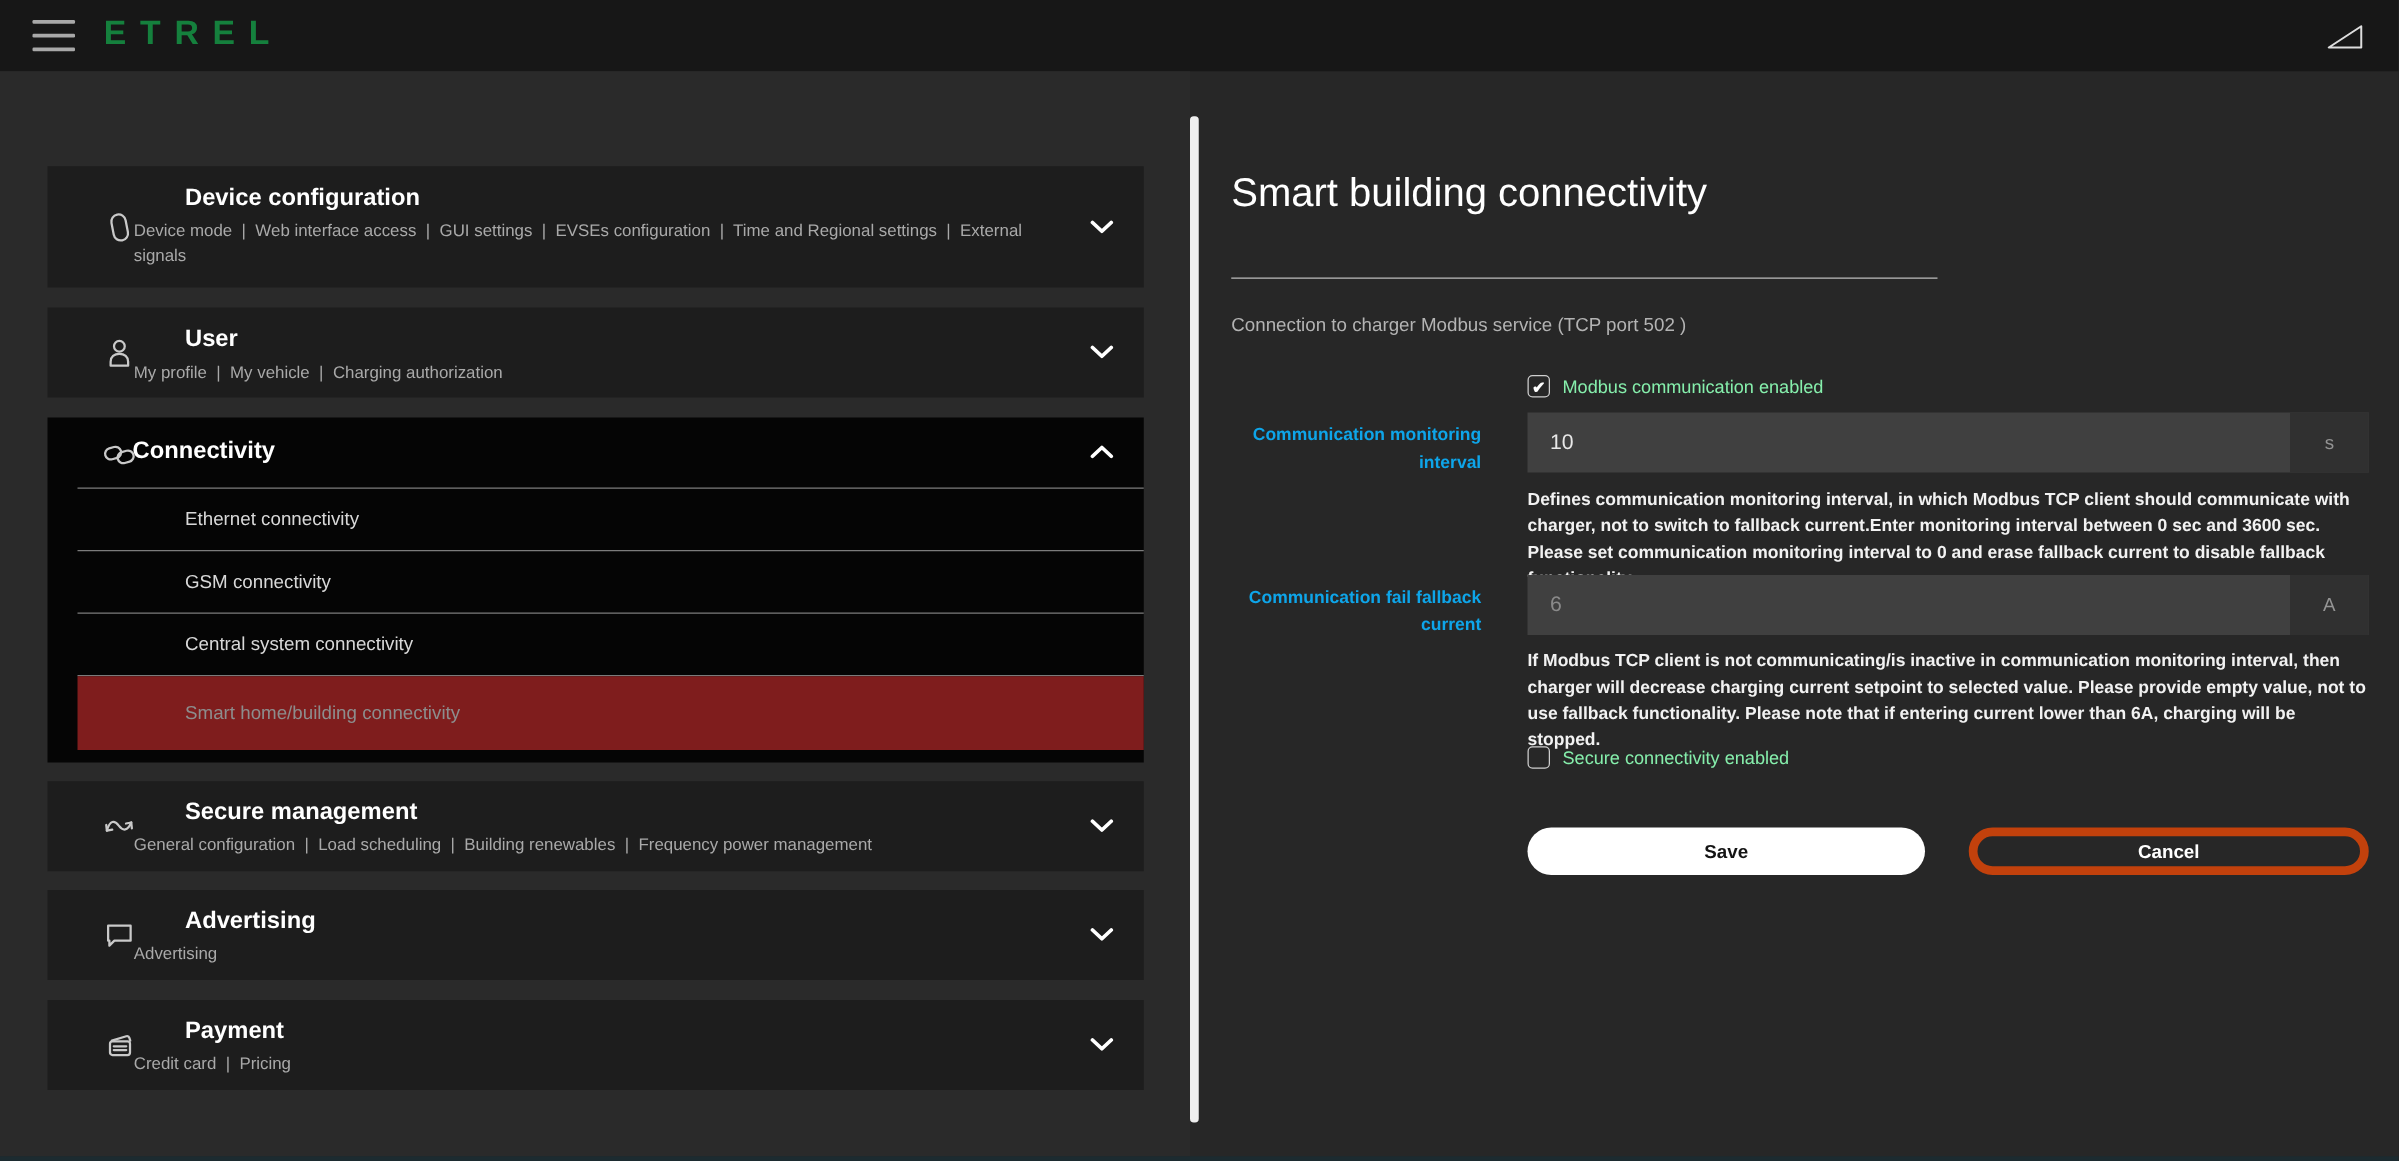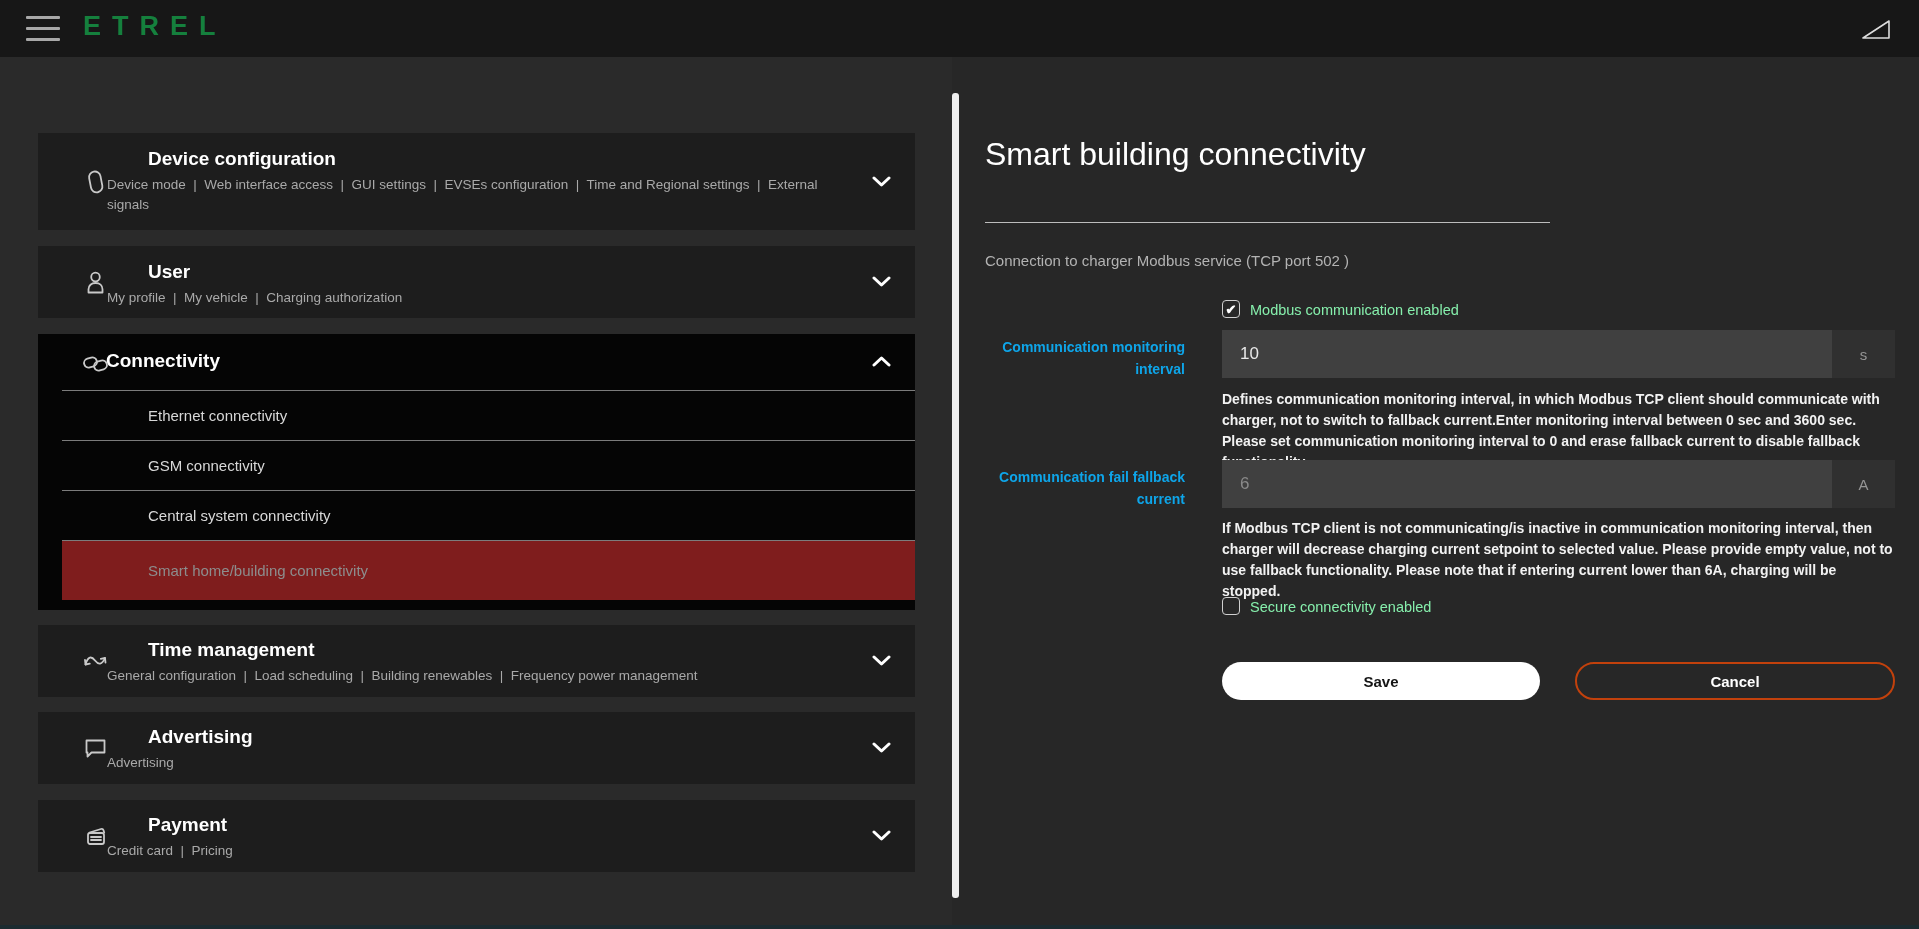--- a/index.html
+++ b/index.html
@@ -70,21 +70,21 @@
             display:flex;align-items:center;justify-content:center;font-size:15px;color:#949494;}
   .input1{top:330px;} .input2{top:460px;}
 
   .help-text{position:absolute;left:1222px;width:674px;font-size:14px;font-weight:700;
              color:#f2f2f2;line-height:21px;}
   .help1{top:389px;} .help2{top:518px;}
 
   .btn{position:absolute;top:662px;height:38px;border-radius:19px;font-size:15px;font-weight:700;
        font-family:"Liberation Sans",sans-serif;cursor:pointer;}
   .btn-save{left:1222px;width:318px;background:#fff;color:#141414;border:none;}
-  .btn-cancel{left:1575px;width:320px;background:transparent;color:#fff;border:2px solid #c2410c;}
+  .btn-cancel{left:1575px;width:320px;background:transparent;color:#fff;border:7px solid #c2410c;}
 
   .bottom-strip{position:absolute;left:0;top:925px;width:1919px;height:4px;background:#1c2b30;}
 
   svg.icon{stroke:#c9c9c9;fill:none;stroke-width:1.8;stroke-linecap:round;stroke-linejoin:round;}
   svg.chevron{stroke:#fff;fill:none;stroke-width:3;stroke-linecap:round;stroke-linejoin:round;}
 </style>
 </head>
 <body>
 
 <div class="app">
@@ -147,21 +147,21 @@
     <div class="sub-divider"></div>
     <div class="sub-item selected">Smart home/building connectivity</div>
   </div>
 
   <div class="side-card card-power">
     <svg class="card-icon icon" viewBox="0 0 27 27">
       <path d="M3.5 17 C6 8.5, 9.5 8.5, 13 13 C16.5 17.5, 20 17.5, 23 10.5"></path>
       <polyline points="3,12.5 3.5,17 7.8,16.2"></polyline>
       <polyline points="23.5,15.2 23,10.5 18.8,11.3"></polyline>
     </svg>
-    <div class="card-title">Time management</div>
+    <div class="card-title">Secure management</div>
     <div class="card-sub">General configuration  |  Load scheduling  |  Building renewables  |  Frequency power management</div>
     <svg class="chev chevron" width="19" height="12" viewBox="0 0 19 12">
       <polyline points="2,2 9.5,9 17,2"></polyline>
     </svg>
   </div>
 
   <div class="side-card card-adv">
     <svg class="card-icon icon" viewBox="0 0 27 27">
       <path d="M4.5 6 h18 v12 h-13 l-4 4 v-4 h-1 z"></path>
     </svg>

